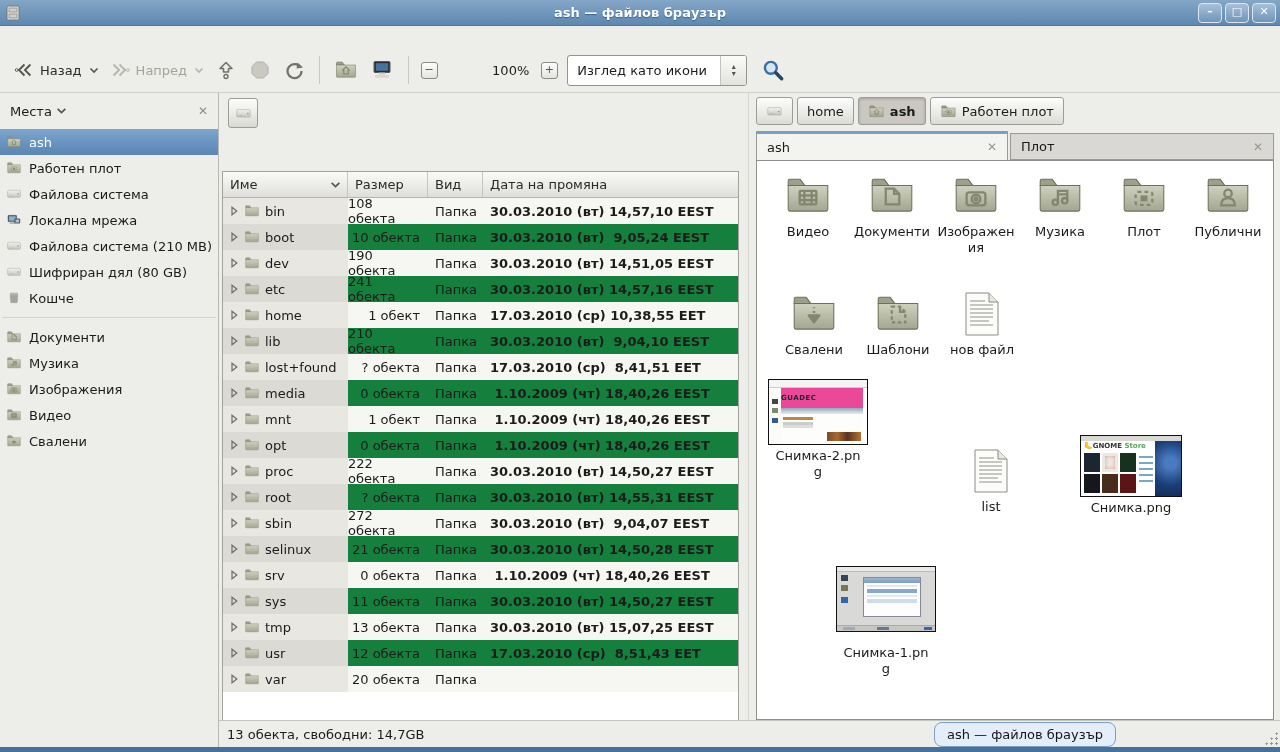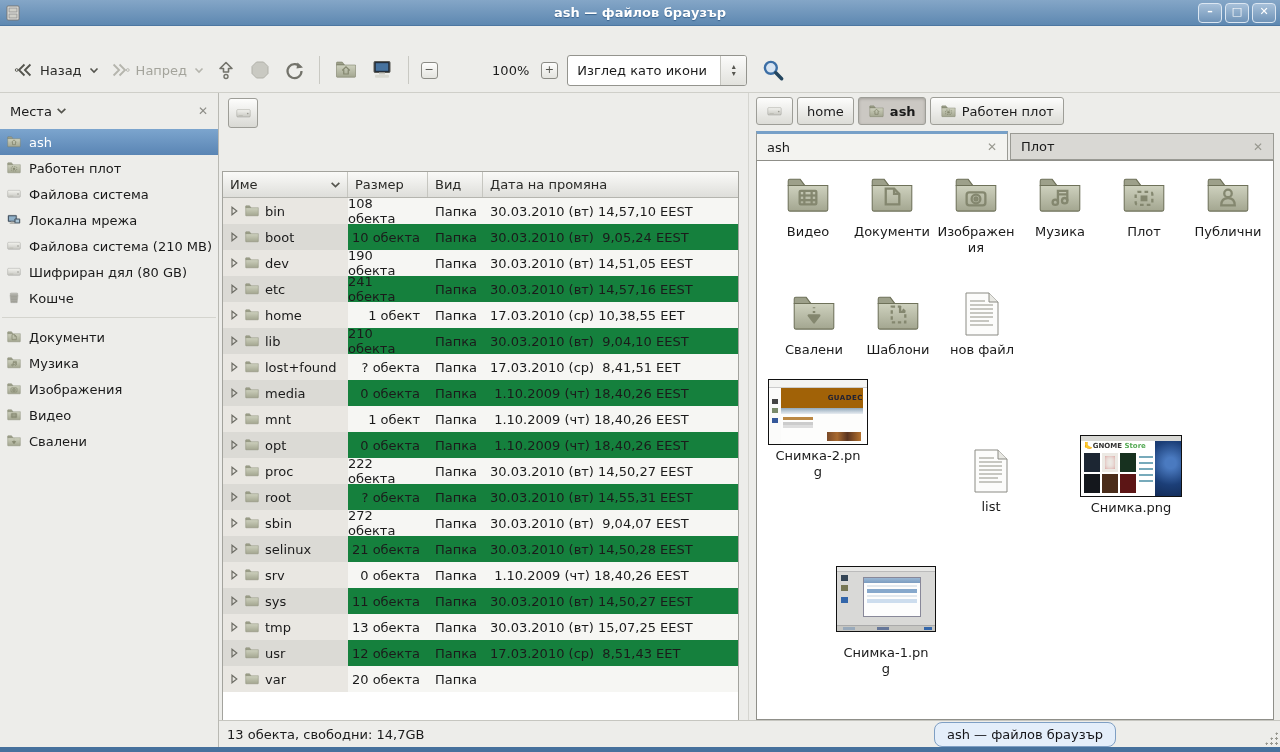--- a/index.html
+++ b/index.html
@@ -66,21 +66,21 @@
   .tbody{flex:1;overflow:hidden;}
   .trow{display:flex;height:26px;align-items:stretch;}
   .trow.odd{background:#f6f6f3;}
   .trow.even{background:#15803d;}
   .cell{display:flex;align-items:center;box-sizing:border-box;}
   .cell.name{width:125px;gap:5px;padding-left:6px;}
   .trow.odd  .cell.name{background:#e9e7e2;}
   .trow.even .cell.name{background:#dbdad5;}
   .cell.size{width:80px;justify-content:flex-end;padding-right:8px;}
   .cell.type{width:55px;padding-left:7px;}
-  .cell.date{flex:1;padding-left:7px;white-space:pre;}
+  .cell.date{flex:1;padding-left:7px;white-space:pre;font-weight:bold;}
   .expander{width:10px;height:10px;flex:0 0 10px;}
   .mini-folder{width:16px;height:16px;flex:0 0 16px;}
   
   .rightpane{position:absolute;left:749px;top:93px;right:0;bottom:32px;background:#ededea;}
   .pathbar{position:absolute;top:4px;left:7px;height:28px;display:flex;gap:4px;}
   .pb-btn{display:flex;align-items:center;gap:5px;padding:0 9px;border:1px solid #9d9d97;border-radius:3px;
           background:linear-gradient(#fdfdfc,#dcdcd7);}
   .pb-btn.active{background:#cbc8c3;box-shadow:inset 0 1px 3px #a19e99;font-weight:bold;}
   .tabs{position:absolute;top:38px;left:7px;right:6px;height:29px;display:flex;gap:2px;}
   .tab{display:flex;align-items:center;padding:0 10px;border:1px solid #9a9a94;box-sizing:border-box;}
@@ -98,22 +98,22 @@
   .big-folder{width:56px;height:50px;}
   .page-icon{width:34px;height:44px;margin:3px 0;}
   .free{position:absolute;display:flex;flex-direction:column;align-items:center;}
   .thumb{border:1px solid #111;background:#fff;position:relative;overflow:hidden;}
   
   .t-guadec{width:98px;height:64px;}
   .t-guadec .bar{position:absolute;top:0;left:0;right:0;height:7px;background:#f4f4f2;border-bottom:1px solid #ccc;}
   .t-guadec .side{position:absolute;top:8px;left:0;width:12px;bottom:0;background:#fbfbfa;}
   .t-guadec .d1,.t-guadec .d2,.t-guadec .d3{position:absolute;left:3px;width:6px;height:5px;background:#5a7a9a;}
   .t-guadec .d1{top:11px;background:#444;} .t-guadec .d2{top:20px;background:#7a8a6a;} .t-guadec .d3{top:30px;background:#35589a;}
-  .t-guadec .banner{position:absolute;top:8px;left:12px;right:4px;height:26px;background:#a16207;
-        color:#223;font-size:7px;font-weight:bold;text-align:right;line-height:20px;letter-spacing:.5px;}
+  .t-guadec .banner{position:absolute;top:8px;left:12px;right:4px;height:26px;background:#ec4899;
+        color:#223;font-size:7px;font-weight:bold;text-align:left;line-height:20px;letter-spacing:.5px;}
   .t-guadec .banner:after{content:"";position:absolute;left:0;right:0;bottom:0;height:6px;
         background:linear-gradient(#91a8ba,#e8edf1);}
   .t-guadec .body{position:absolute;top:34px;left:12px;right:4px;bottom:0;background:#fdfdfc;}
   .t-guadec .shots{position:absolute;right:2px;bottom:3px;width:34px;height:9px;
         background:linear-gradient(90deg,#7a4a28,#a86a30 30%,#5a3420 60%,#b5722e);}
   .t-guadec .txt{position:absolute;left:2px;top:3px;width:30px;height:3px;background:#b84;box-shadow:0 5px 0 #ccc,0 8px 0 #ddd;}
   
   .t-store{width:100px;height:60px;}
   .t-store .chrome{position:absolute;top:0;left:0;right:0;height:5px;background:#d8d8d4;}
   .t-store .head{position:absolute;top:6px;left:3px;font-size:7px;font-weight:bold;color:#333;}

